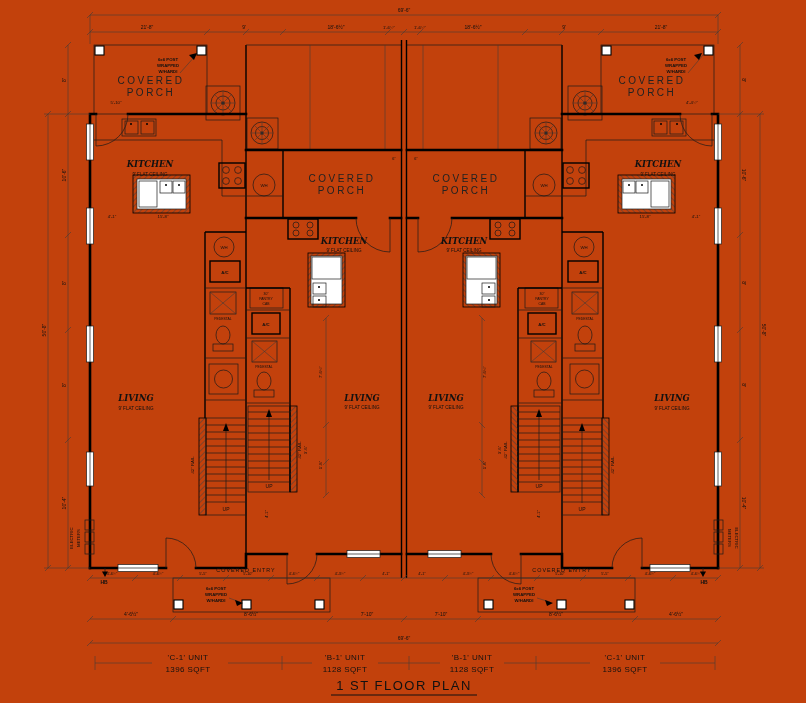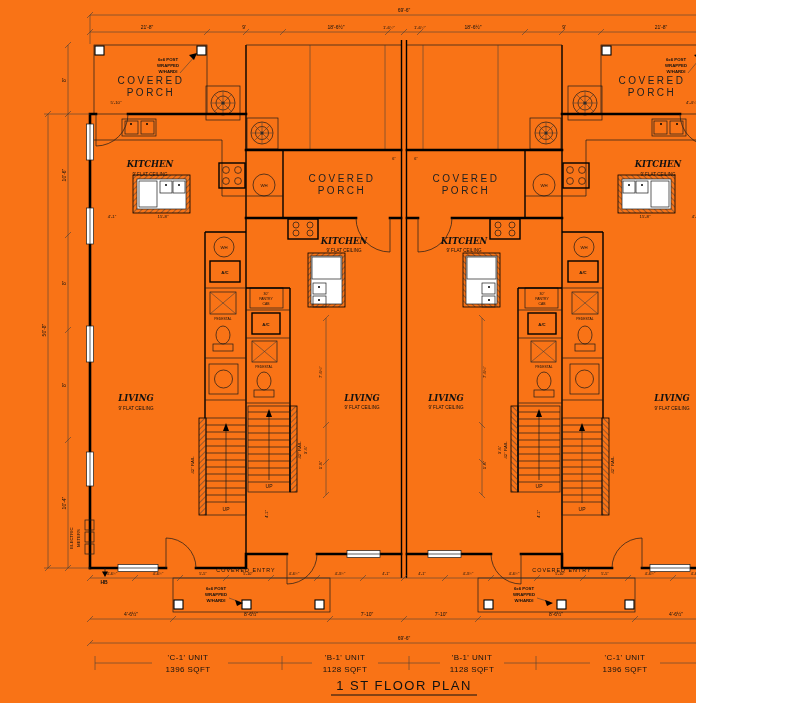--- a/index.html
+++ b/index.html
@@ -1,16 +1,16 @@
 <!DOCTYPE html>
 <html><head>
 <meta charset="utf-8">
 <style>
   html,body{margin:0;padding:0;background:#fff;}
-  .sheet{width:696px;height:703px;background:#f97316;position:relative;overflow:hidden;}
+  .sheet{width:806px;height:703px;background:#c2410c;position:relative;overflow:hidden;}
   svg{display:block;}
   svg text{fill:#111;font-family:"Liberation Sans",sans-serif;text-anchor:middle;}
   .w3{stroke:#000;stroke-width:2.6;fill:none;stroke-linecap:square;}
   .w2{stroke:#000;stroke-width:1.4;fill:none;}
   .w2f{stroke:#000;stroke-width:1.1;fill:#fff;}
   .w1{stroke:#1a1a1a;stroke-width:0.7;fill:none;}
   .winr{stroke:#1a1a1a;stroke-width:0.7;fill:#fff;}
   .dim{stroke:#3a3a3a;stroke-width:0.55;fill:none;}
   .dot{fill:#000;stroke:none;}
   .hrect{fill:url(#hatchP);stroke:#000;stroke-width:0.8;}

